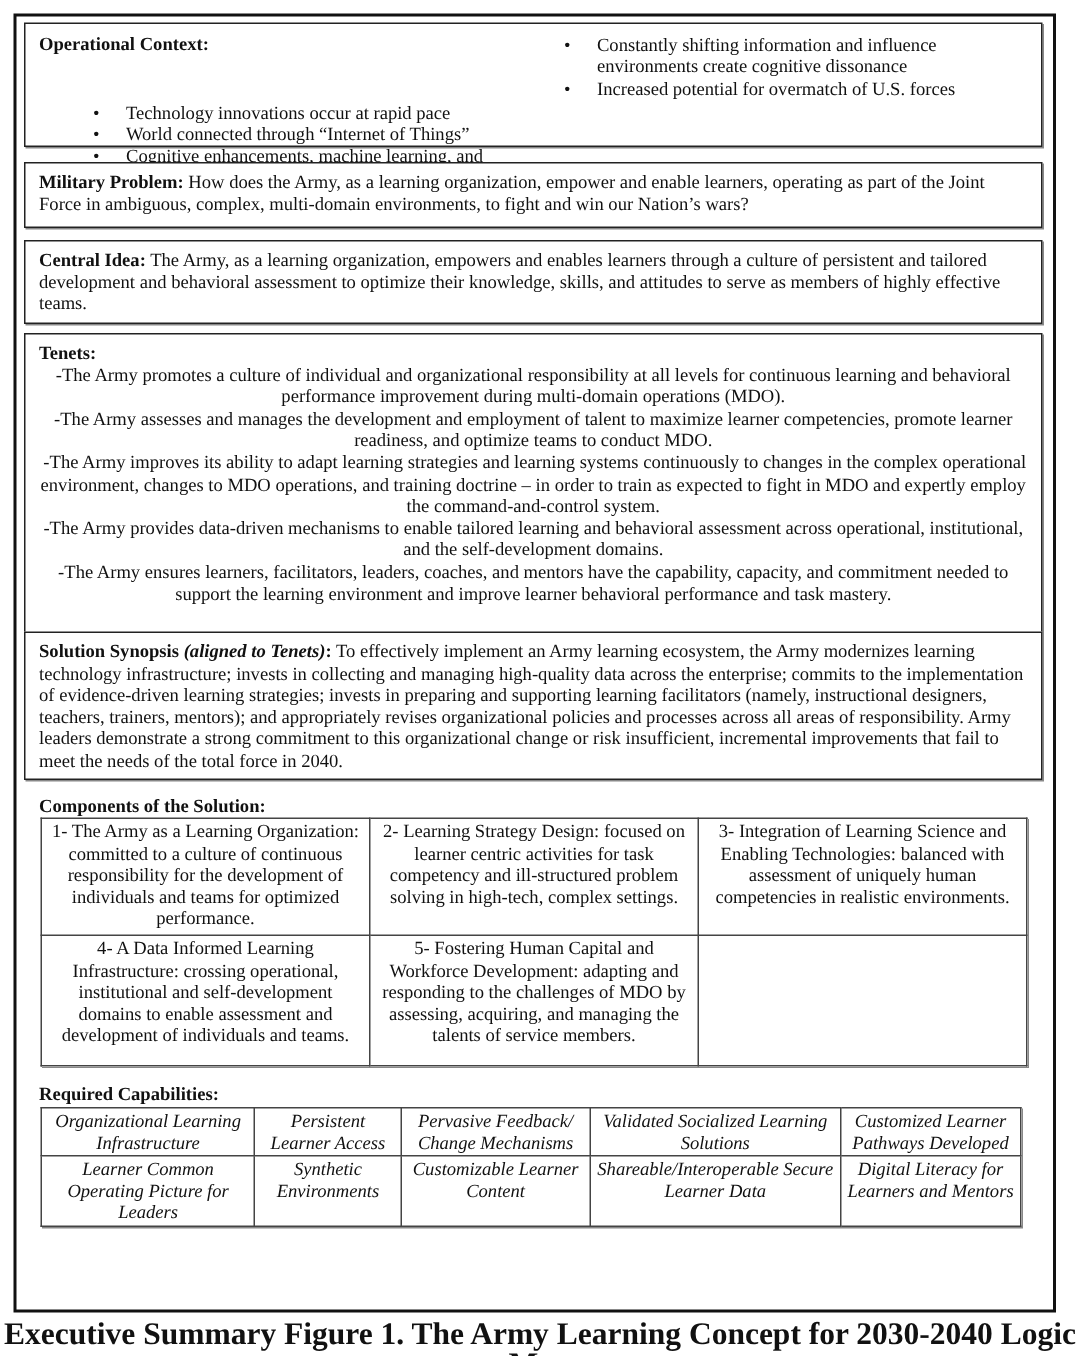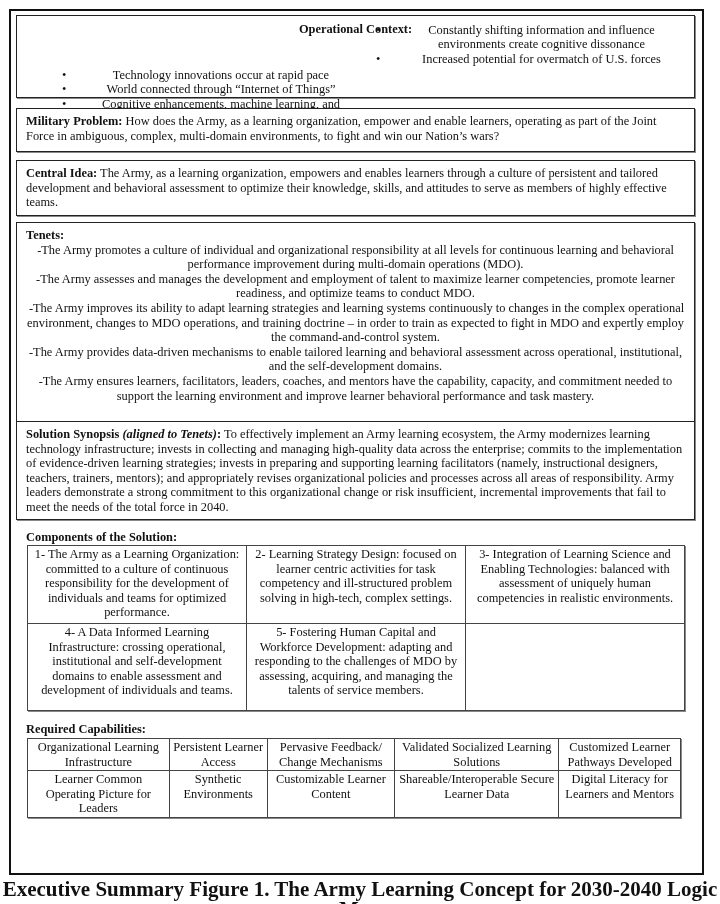--- a/index.html
+++ b/index.html
@@ -18,21 +18,21 @@
     position: absolute; left: 16px; width: 679px;
     border: 1.5px solid #222; box-sizing: border-box;
     box-shadow: 1px 1px 0 #888;
     padding: 5px 9px 4px 9px;
     background: #fff;
   }
   b.lbl { font-weight: bold; }
   i.lbl { font-style: italic; font-weight: bold; }
 
   
-  #box-context { top: 15px; height: 83px; padding-top: 6px; text-align: center; }
+  #box-context { top: 15px; height: 83px; padding-top: 6px; }
   .ctx-cols { display: flex; }
   .ctx-col { width: 50%; margin-top: 31px; }
   .ctx-col ul { margin: 0; padding: 0; list-style: none; }
   .ctx-col li { position: relative; padding-left: 58px; }
   .ctx-col li::before { content: "•"; position: absolute; left: 36px; top: 0; }
   .ctx-col.right li { padding-left: 40px; }
   .ctx-col.right li::before { left: 18px; }
   .ctx-col.left { width: 335px; }
   .ctx-col.right { width: 330px; }
 
@@ -54,21 +54,21 @@
     box-shadow: 1px 1px 0 #888;
   }
   table.grid td {
     border: 1px solid #444; vertical-align: top; padding: 1px 6px 1px 6px;
   }
   #components-table { top: 545px; width: 658px; }
   #components-table td { width: 33.3%; height: 72px; text-align: center; }
   #components-table tr.r1 td { height: 75px; }
   #components-table tr.r2 td { height: 84px; }
 
-  #capabilities-table { top: 738px; width: 654px; }
+  #capabilities-table { top: 738px; width: 654px; font-style: italic; }
   #capabilities-table td { text-align: center; padding: 1px 3px; }
   #capabilities-table tr.c1 td { height: 29px; }
   #capabilities-table tr.c2 td { height: 44px; }
   #capabilities-table tr.c3 td { height: 44px; }
 
   #caption {
     position: absolute; left: 0; top: 879px; width: 720px; text-align: center;
     font-weight: bold; font-size: 21px; line-height: 20px;
   }
 </style>

